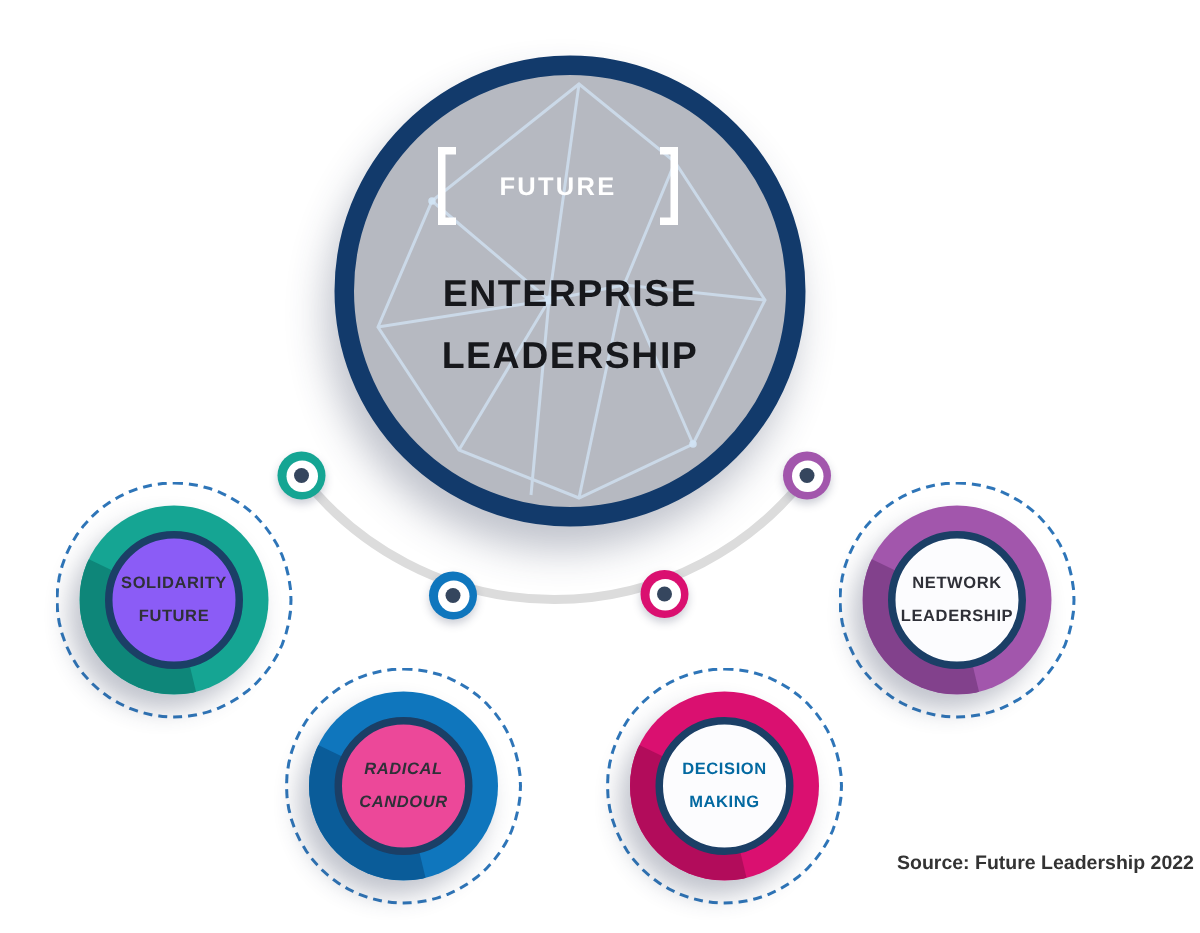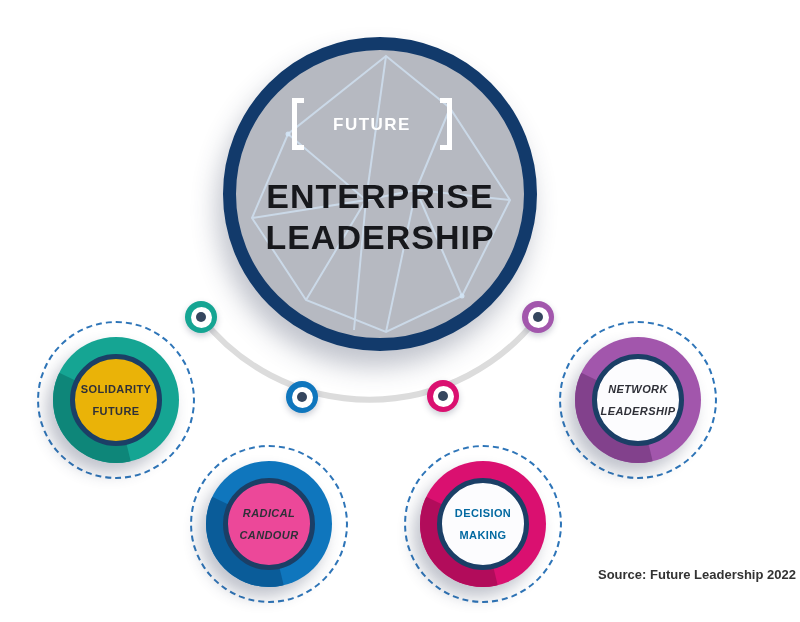--- a/index.html
+++ b/index.html
@@ -36,21 +36,21 @@
   .bracket-right{border-right:5px solid;border-top:5px solid;border-bottom:5px solid;}
   .logo-text{display:flex;flex-direction:column;align-items:center;}
   .logo-line{
     font-size:17px;font-weight:700;letter-spacing:1.5px;
     line-height:21px;white-space:nowrap;
   }
   .center-title{
     margin-top:26px;text-align:center;
   }
   .title-line{
-    font-size:34px;font-weight:700;letter-spacing:1px;
+    font-size:25px;font-weight:700;letter-spacing:1px;
     line-height:41px;white-space:nowrap;
   }
   
   .sat{
     position:absolute;width:158px;height:158px;
     display:flex;align-items:center;justify-content:center;
   }
   .sat-dashed{
     position:absolute;inset:0;border-radius:50%;
     border:2px dashed #2e75b8;
@@ -142,21 +142,21 @@
         <div class="title-line">ENTERPRISE</div>
         <div class="title-line">LEADERSHIP</div>
       </div>
     </div>
   </div>
 
   <div class="sat sat-solidarity">
     <span class="sat-dashed" style="border-color: rgb(46, 117, 184);"></span>
     <div class="sat-solid" style="background-color: rgb(21, 165, 147);">
       <span class="sat-wedge" style="background-color: rgb(14, 134, 121);"></span>
-      <div class="sat-inner" style="border-color: rgb(27, 63, 102); background-color: #eab308; color: rgb(47, 48, 56); align-items: center;">
+      <div class="sat-inner" style="border-color: rgb(27, 63, 102); background-color: #8b5cf6; color: rgb(47, 48, 56); align-items: center;">
         <span class="sat-line">SOLIDARITY</span>
         <span class="sat-line">FUTURE</span>
       </div>
     </div>
   </div>
 
   <div class="sat sat-radical">
     <span class="sat-dashed" style="border-color: rgb(46, 117, 184);"></span>
     <div class="sat-solid" style="background-color: rgb(15, 118, 189);">
       <span class="sat-wedge" style="background-color: rgb(10, 92, 153);"></span>
@@ -173,21 +173,21 @@
       <span class="sat-wedge" style="background-color: rgb(178, 12, 91);"></span>
       <div class="sat-inner" style="border-color: rgb(27, 63, 102); background-color: rgb(252, 252, 254); color: #0369a1;">
         <span class="sat-line">DECISION</span>
         <span class="sat-line">MAKING</span>
       </div>
     </div>
   </div>
 
   <div class="sat sat-network">
     <span class="sat-dashed" style="border-color: rgb(46, 117, 184);"></span>
-    <div class="sat-solid" style="background-color: rgb(162, 86, 172); font-style: italic;">
+    <div class="sat-solid" style="background-color: rgb(162, 86, 172);">
       <span class="sat-wedge" style="background-color: rgb(130, 65, 140);"></span>
       <div class="sat-inner" style="border-color: rgb(27, 63, 102); background-color: rgb(252, 252, 254); color: rgb(47, 48, 56);">
         <span class="sat-line">NETWORK</span>
         <span class="sat-line">LEADERSHIP</span>
       </div>
     </div>
   </div>
 
   <div class="dot dot-teal" style="background-color: rgb(21, 165, 147);">
     <span class="dot-white">

